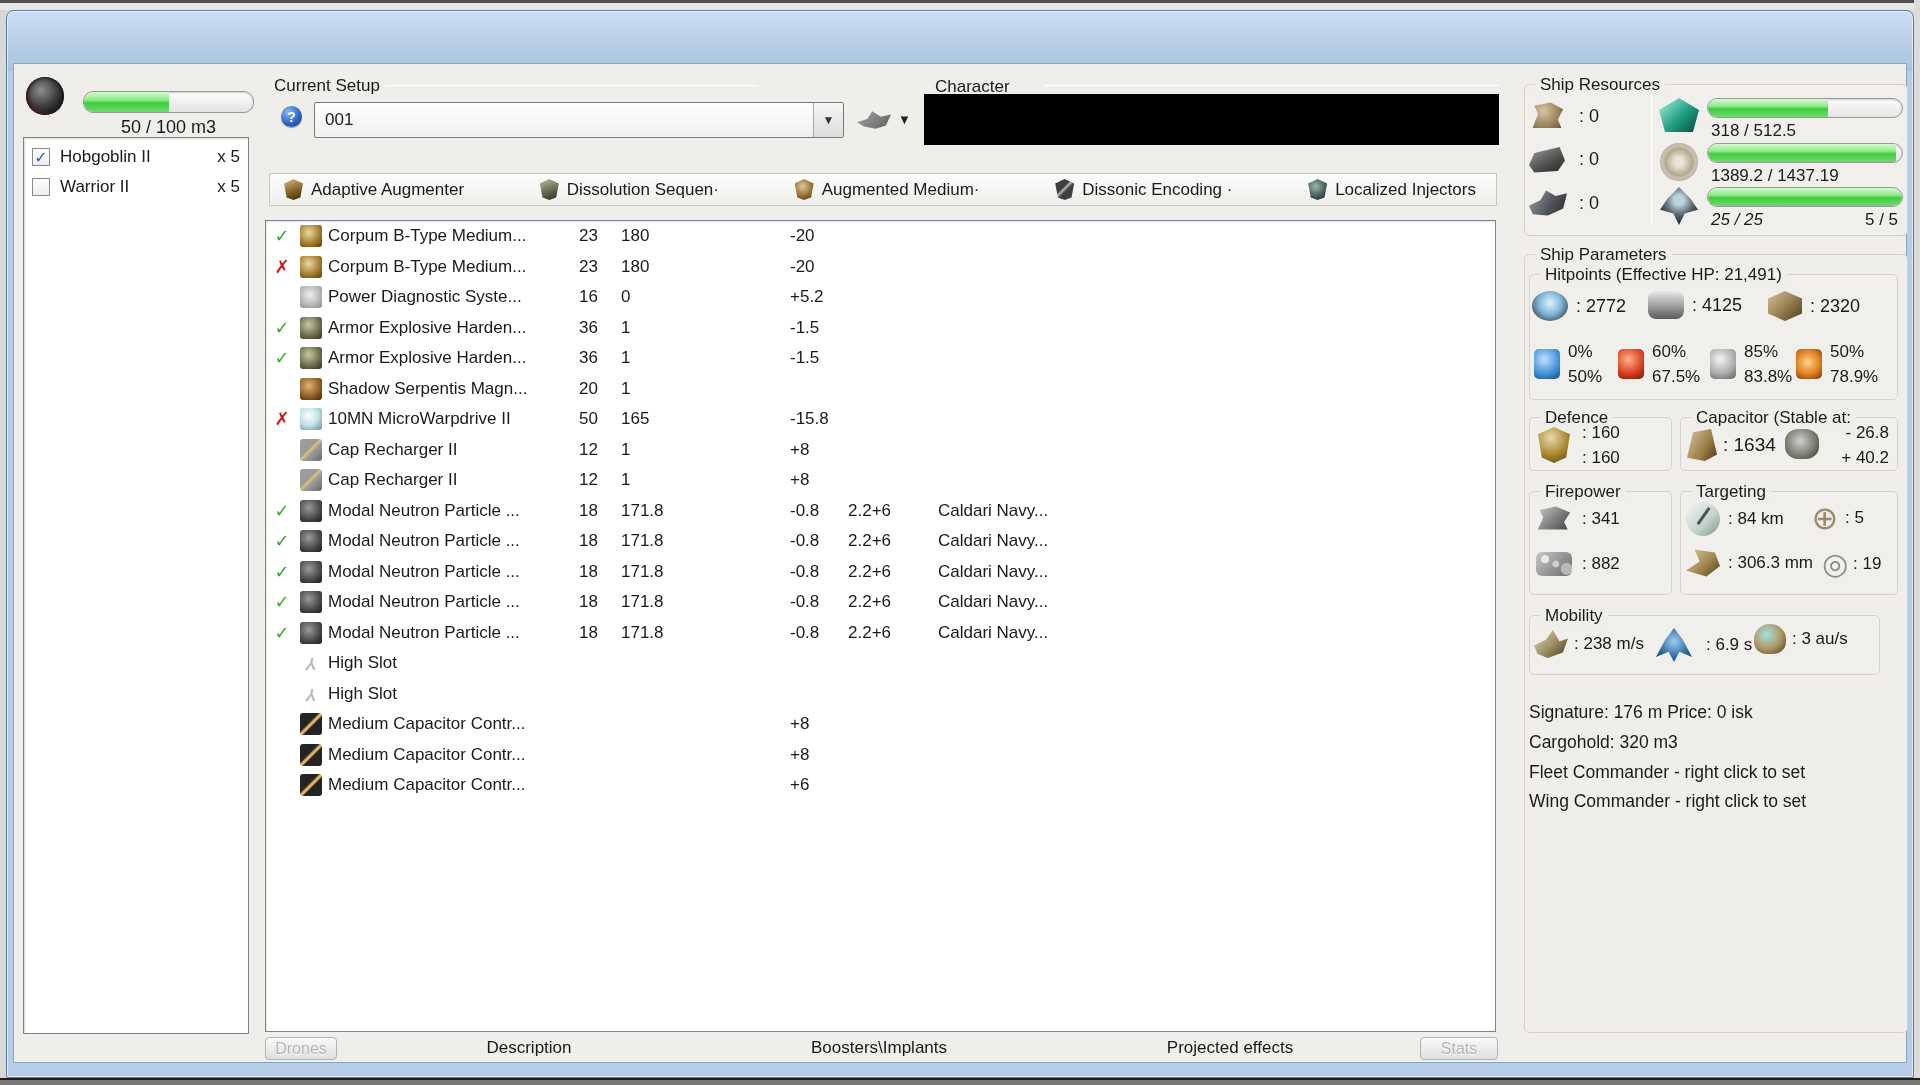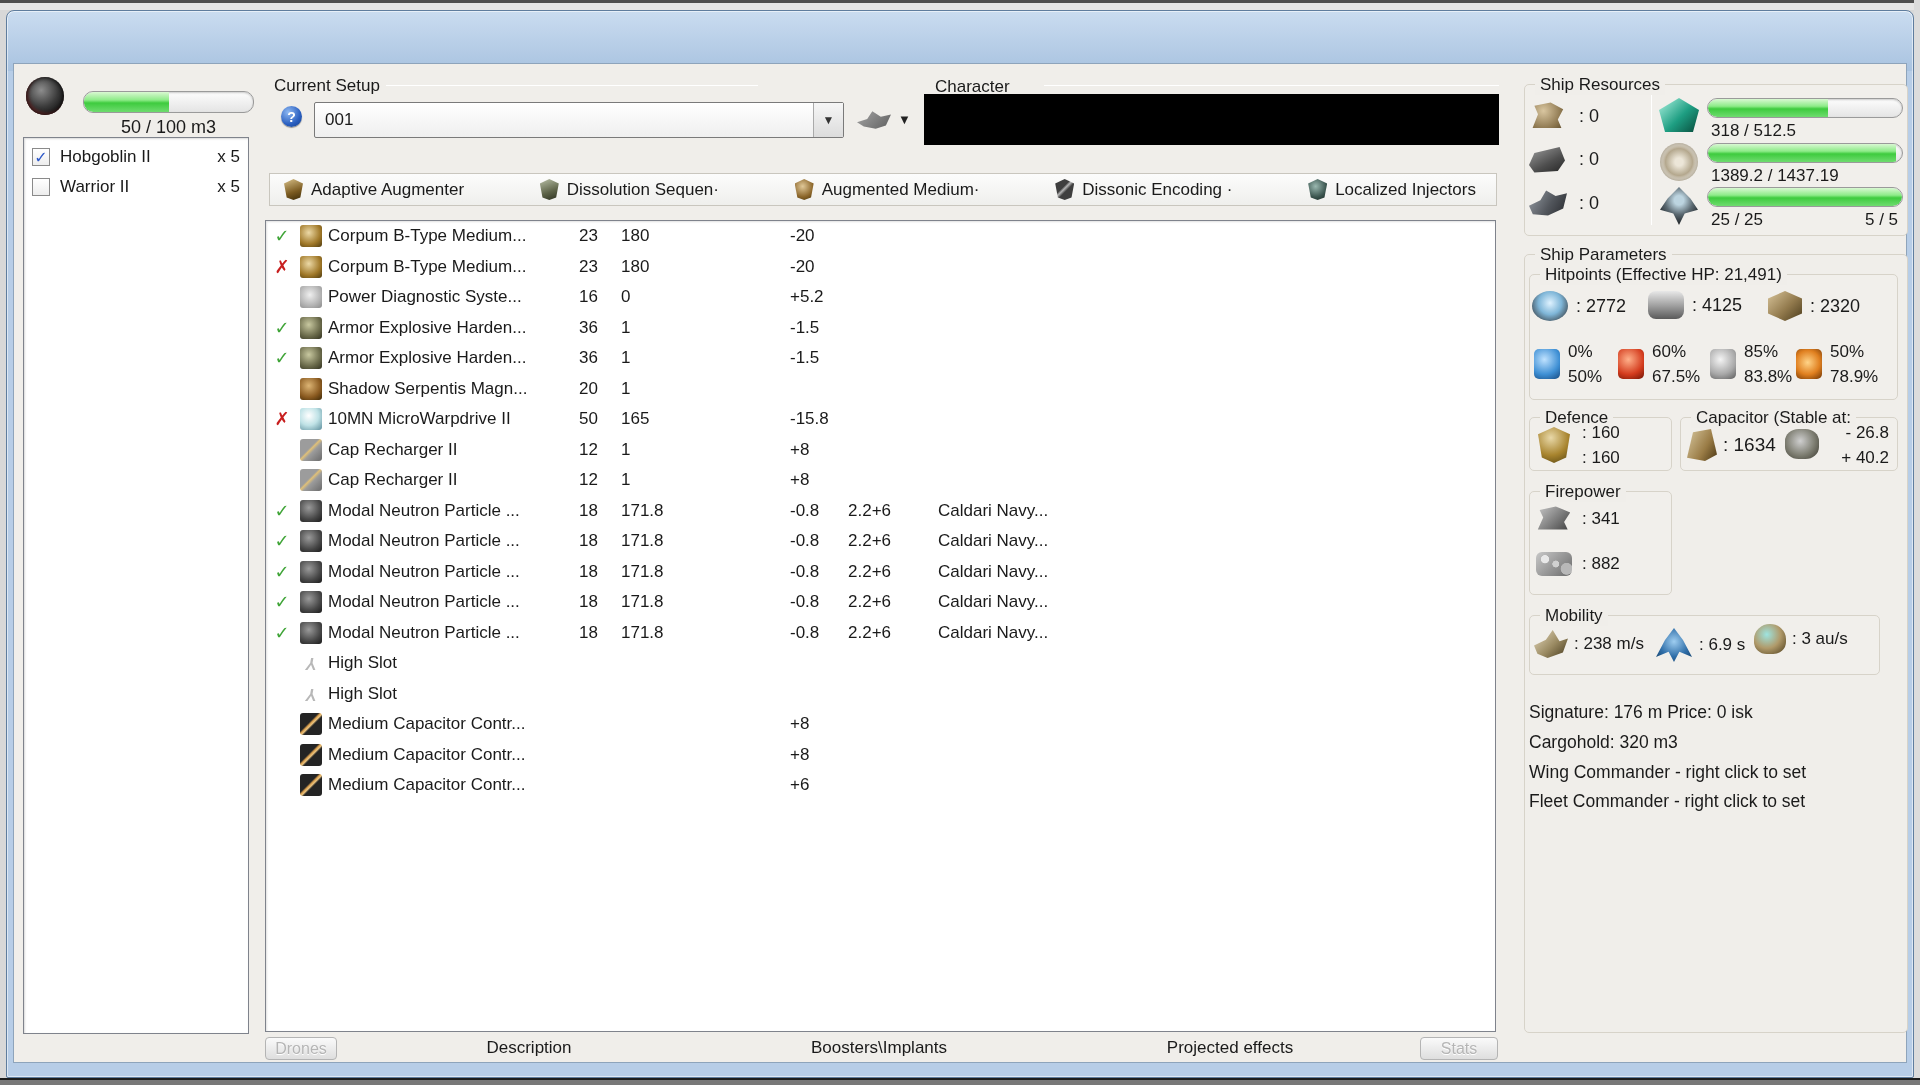--- a/index.html
+++ b/index.html
@@ -481,21 +481,21 @@
         <div class="resbar-text" style="position:absolute;left:186px;top:36px;">318 / 512.5</div>
         <div class="ic-pg" style="position:absolute;left:135px;top:58px;"></div>
         <div class="pbar" style="position:absolute;left:182px;top:58px;width:196px;height:20px;">
             <div class="pfill" style="width:97%;"></div>
           </div>
         <div class="resbar-text" style="position:absolute;left:186px;top:81px;">1389.2 / 1437.19</div>
         <div class="ic-cal" style="position:absolute;left:135px;top:102px;"></div>
         <div class="pbar" style="position:absolute;left:182px;top:102px;width:196px;height:20px;">
             <div class="pfill" style="width:100%;border-radius:9px;"></div>
           </div>
-        <div class="resbar-text" style="position:absolute;left:186px;top:125px;">25 / 25</div>
+        <div class="resbar-text" style="position:absolute;left:186px;top:125px;font-style:italic;">25 / 25</div>
         <div class="resbar-text" style="position:absolute;left:340px;top:125px;">5 / 5</div>
       </div>
 
       <div class="gbox" style="left:1510px;top:190px;width:384px;height:779px;background:#f0eeea;">
         <div class="gtitle">Ship Parameters</div>
       </div>
 
       <div class="gbox" style="left:1515px;top:210px;width:369px;height:126px;">
         <div class="gtitle">Hitpoints (Effective HP: 21,491)</div>
         <div class="hprow" style="left:2px;top:16px;">
@@ -547,39 +547,58 @@
         <div class="caprow" style="position:absolute;left:6px;top:12px;">
             <span class="ic-tdps"></span>
             <span style="margin-left:10px;">: 341</span>
           </div>
         <div class="caprow" style="position:absolute;left:6px;top:60px;">
             <span class="ic-volley"></span>
             <span style="margin-left:10px;">: 882</span>
           </div>
       </div>
 
+      <div class="gbox" style="left:1666px;top:427px;width:218px;height:104px;">
+        <div class="gtitle">Targeting</div>
+        <div class="caprow" style="position:absolute;left:5px;top:10px;">
+            <span class="ic-radar"></span>
+            <span style="margin-left:8px;">: 84 km</span>
+          </div>
+        <div class="caprow" style="position:absolute;left:128px;top:10px;">
+            <span class="ic-cross">⊕</span>
+            <span style="margin-left:4px;">: 5</span>
+          </div>
+        <div class="caprow" style="position:absolute;left:5px;top:56px;">
+            <span class="ic-dish"></span>
+            <span style="margin-left:8px;">: 306.3 mm</span>
+          </div>
+        <div class="caprow" style="position:absolute;left:138px;top:56px;">
+            <span class="ic-spiral">◎</span>
+            <span style="margin-left:2px;">: 19</span>
+          </div>
+      </div>
 
       <div class="gbox" style="left:1515px;top:551px;width:351px;height:60px;">
         <div class="gtitle">Mobility</div>
         <div class="caprow" style="position:absolute;left:4px;top:14px;">
             <span class="ic-speed"></span>
             <span style="margin-left:6px;">: 238 m/s</span>
           </div>
         <div class="caprow" style="position:absolute;left:126px;top:12px;">
             <span class="ic-align"></span>
-            <span style="margin-left:7px;">: 6.9 s</span>
+            <span style="margin-left:14px;">: 6.9 s</span>
           </div>
         <div class="caprow" style="position:absolute;left:224px;top:8px;">
             <span class="ic-warp"></span>
             <span style="margin-left:6px;">: 3 au/s</span>
           </div>
       </div>
 
       <div style="position:absolute;left:1515px;top:634px;font-size:17.5px;line-height:29.8px;">
         <div>Signature: 176 m Price: 0 isk</div>
         <div>Cargohold: 320 m3</div>
+        <div>Fleet Commander - right click to set</div>
         <div>Wing Commander - right click to set</div>
-        <div>Fleet Commander - right click to set</div>
       </div>
 
     </div>
   </div>
 </div>
 
 </body></html>

